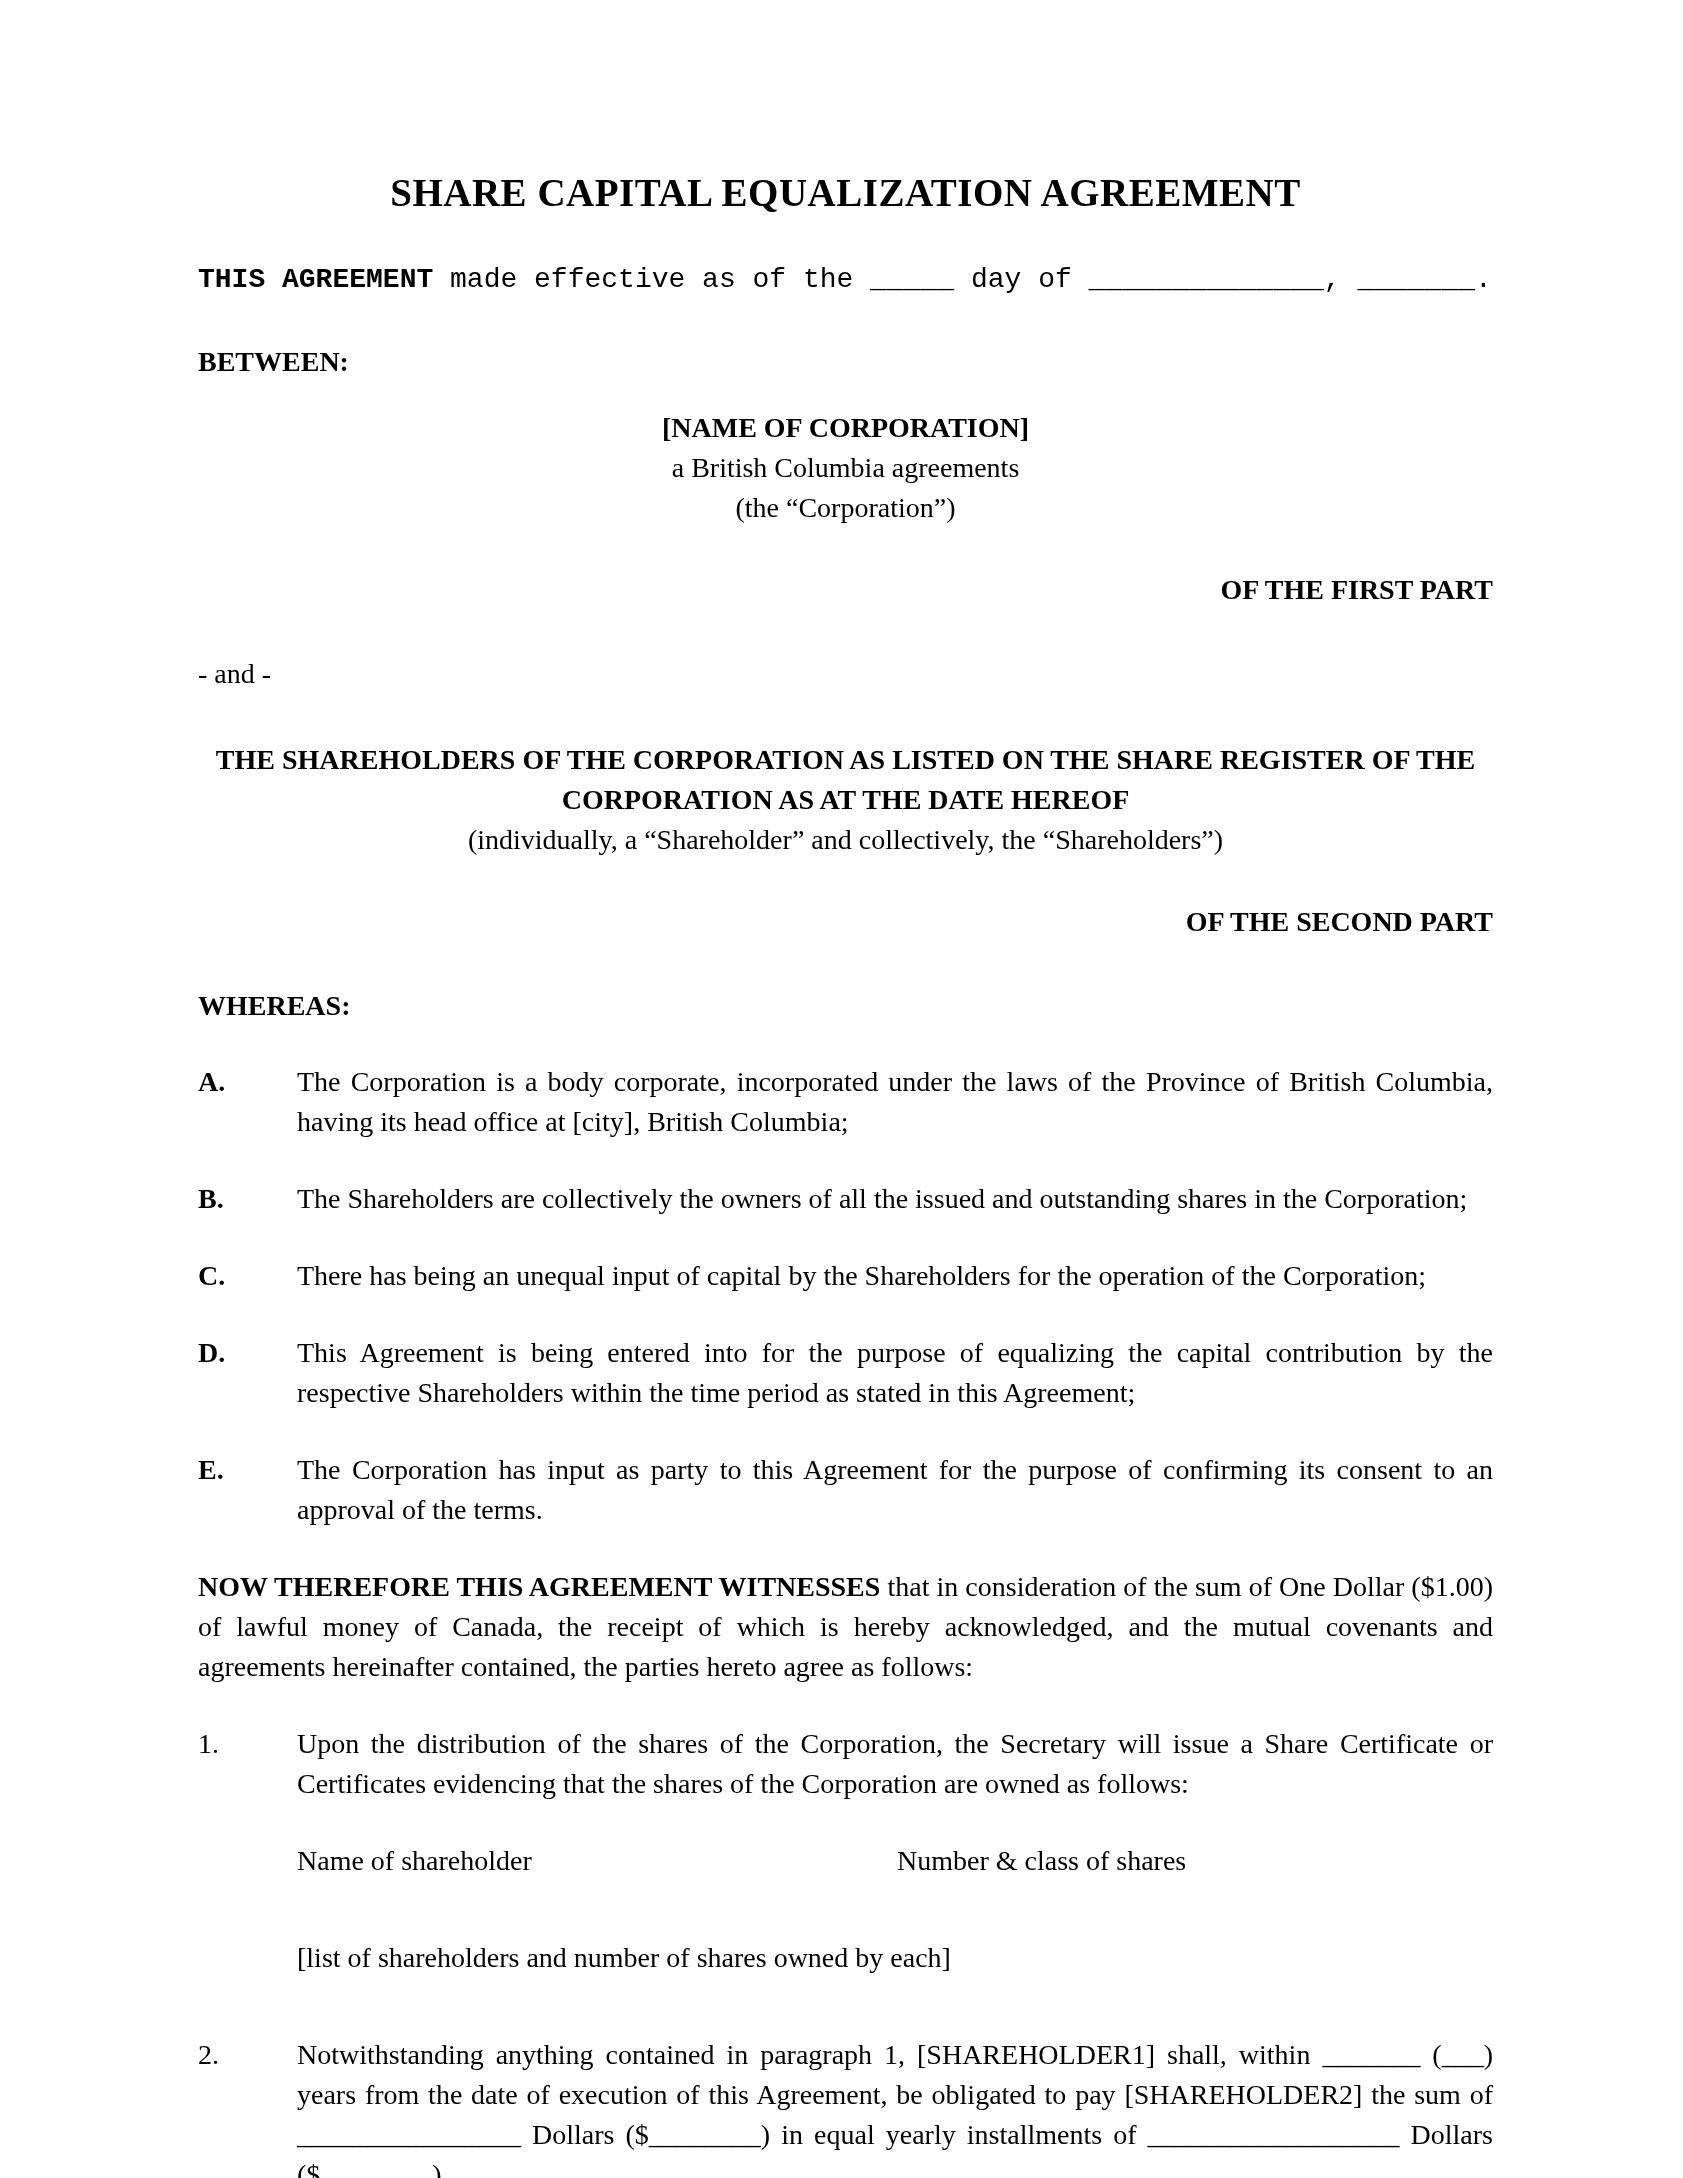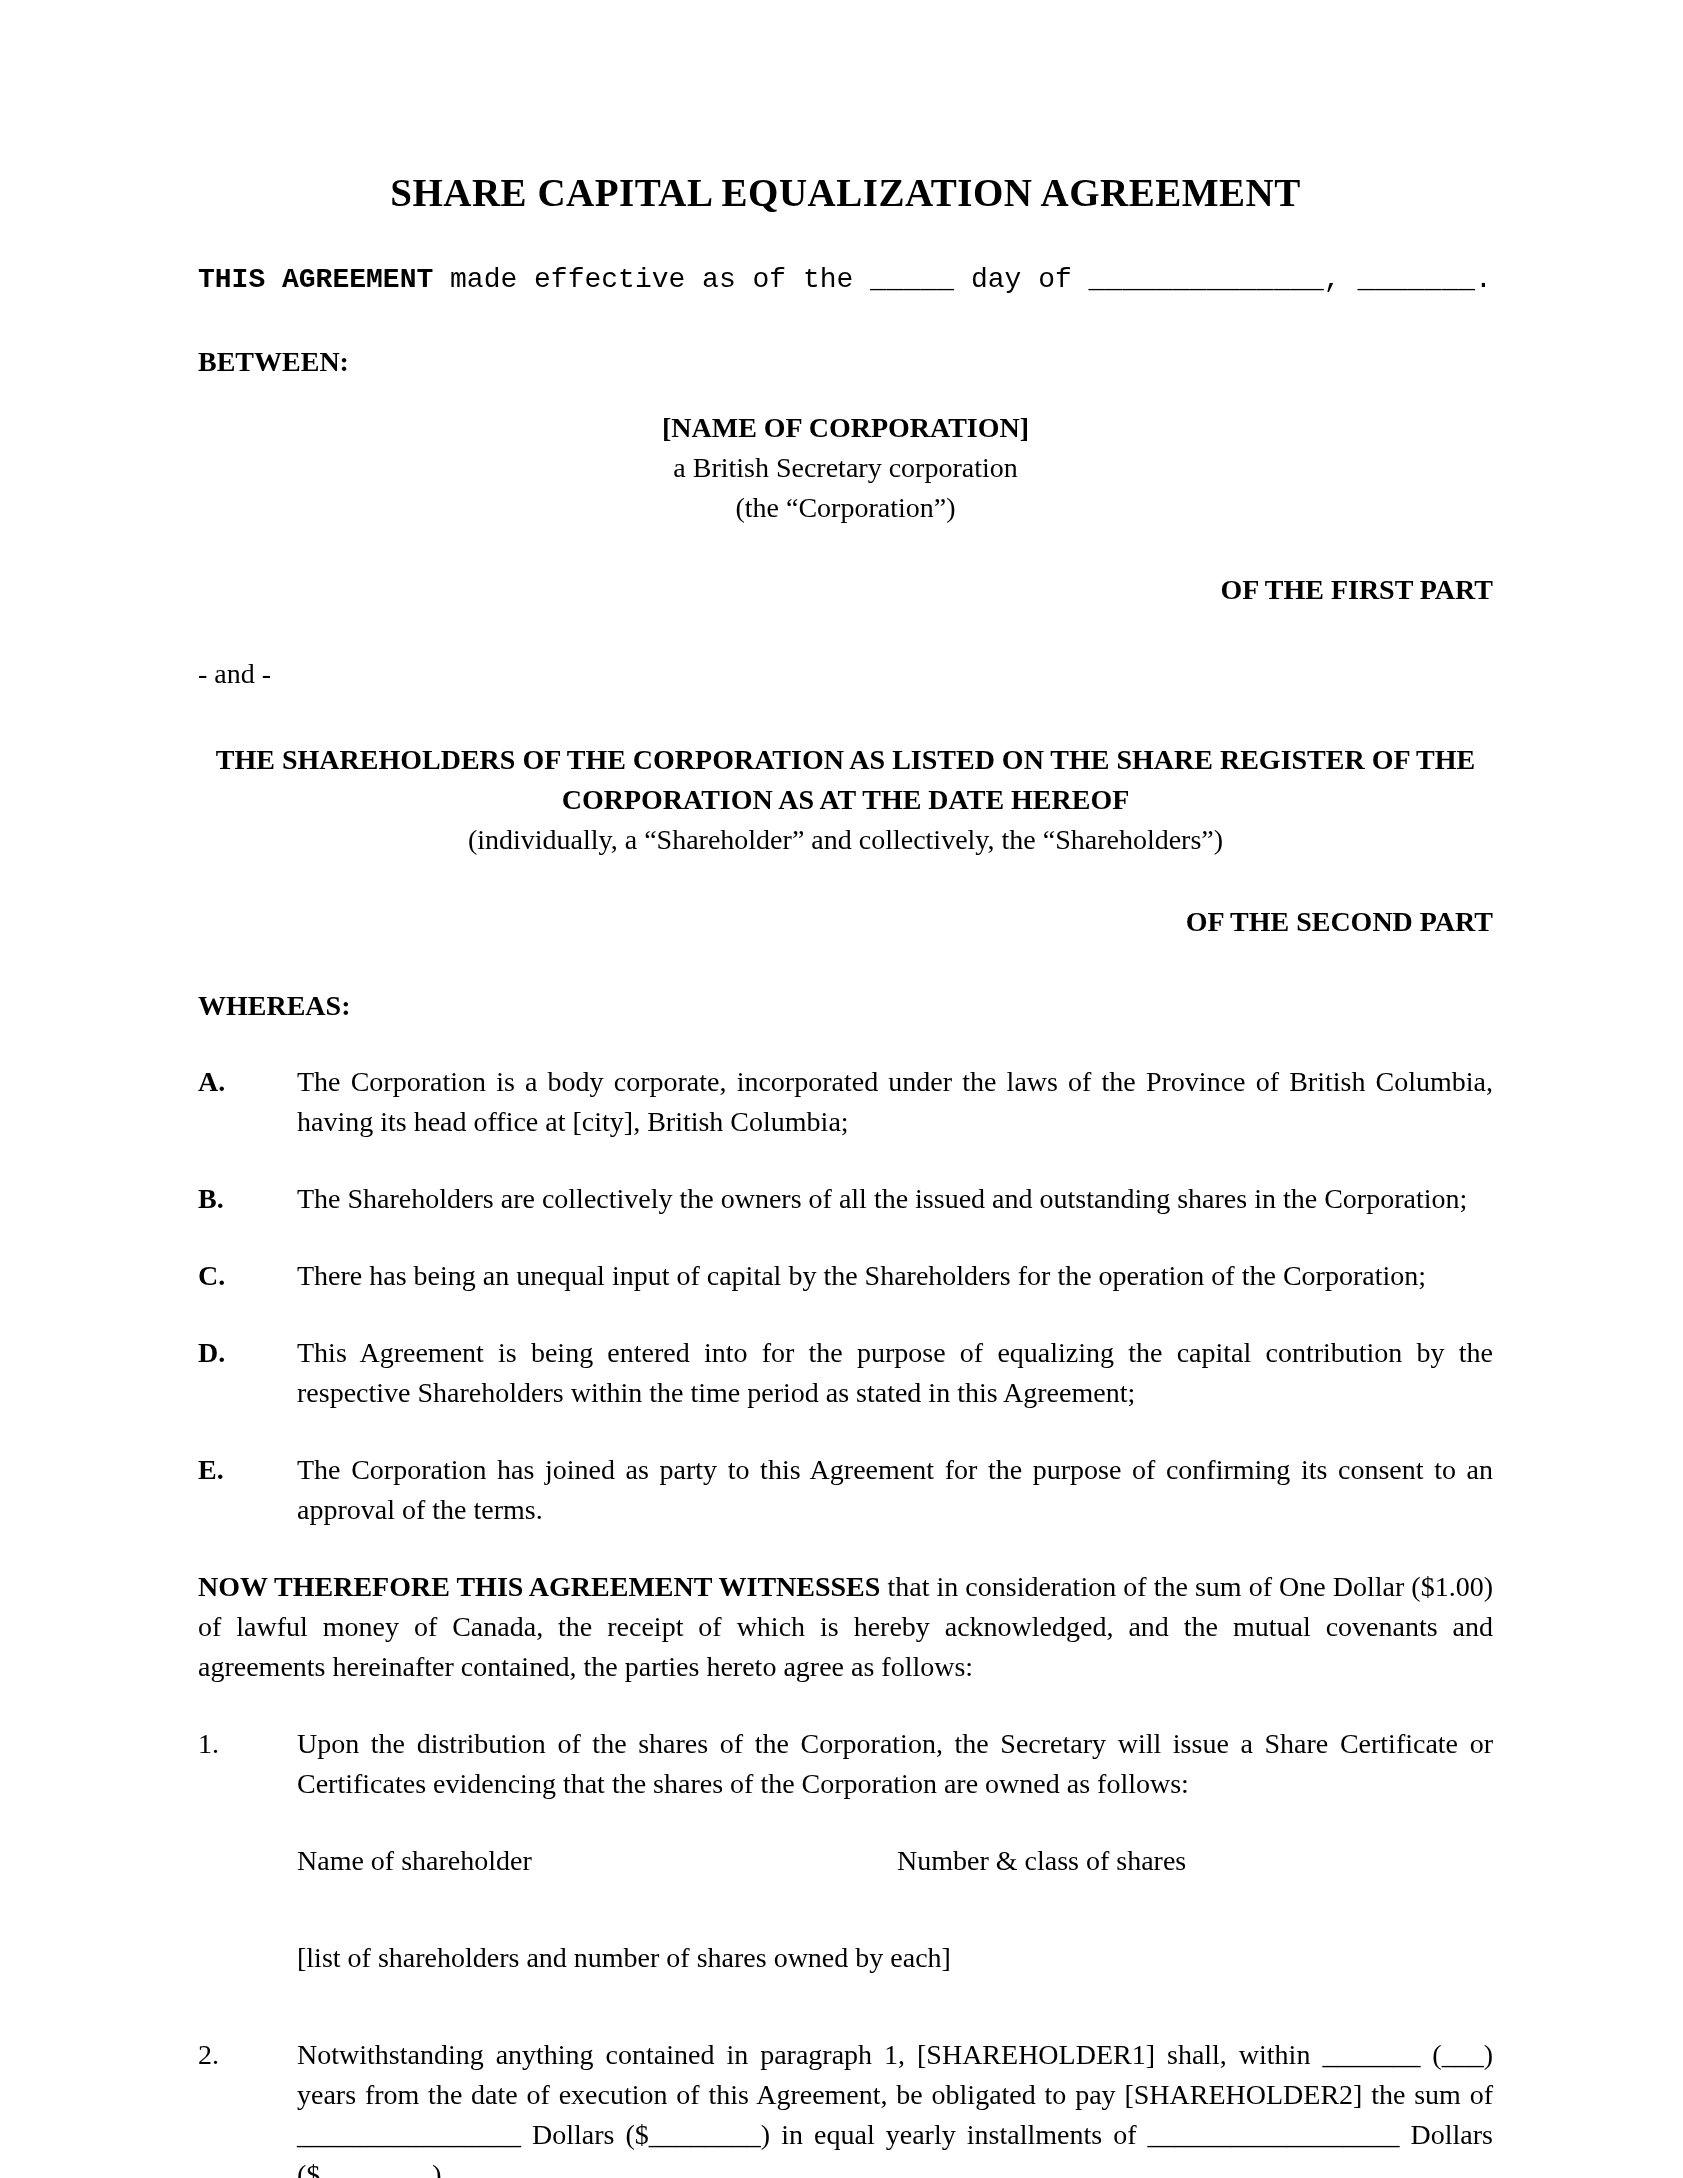--- a/index.html
+++ b/index.html
@@ -80,21 +80,21 @@
 <div class="page">
 
   <h1 class="doc-title">SHARE CAPITAL EQUALIZATION AGREEMENT</h1>
 
   <p class="intro-line"><span class="bold">THIS AGREEMENT</span><span> made effective as of the _____ day of ______________, _______.</span></p>
 
   <p class="between-label">BETWEEN:</p>
 
   <div class="party-block">
     <div class="party-name">[NAME OF CORPORATION]</div>
-    <div>a British Secretary corporation</div>
+    <div>a British Columbia agreements</div>
     <div>(the “Corporation”)</div>
   </div>
 
   <div class="part-label">OF THE FIRST PART</div>
 
   <div class="and-separator">- and -</div>
 
   <div class="party-block">
     <div class="party-name">THE SHAREHOLDERS OF THE CORPORATION AS LISTED ON THE SHARE REGISTER OF THE CORPORATION AS AT THE DATE HEREOF</div>
     <div>(individually, a “Shareholder” and collectively, the “Shareholders”)</div>
@@ -119,21 +119,21 @@
     <span>There has being an unequal input of capital by the Shareholders for the operation of the Corporation;</span>
   </div>
 
   <div class="clause">
     <span class="clause-num bold">D.</span>
     <span>This Agreement is being entered into for the purpose of equalizing the capital contribution by the respective Shareholders within the time period as stated in this Agreement;</span>
   </div>
 
   <div class="clause">
     <span class="clause-num bold">E.</span>
-    <span>The Corporation has joined as party to this Agreement for the purpose of confirming its consent to an approval of the terms.</span>
+    <span>The Corporation has input as party to this Agreement for the purpose of confirming its consent to an approval of the terms.</span>
   </div>
 
   <p class="flow-para"><span class="bold">NOW THEREFORE THIS AGREEMENT WITNESSES</span><span> that in consideration of the sum of One Dollar ($1.00) of lawful money of Canada, the receipt of which is hereby acknowledged, and the mutual covenants and agreements hereinafter contained, the parties hereto agree as follows:</span></p>
 
   <div class="clause">
     <span class="clause-num">1.</span>
     <span>Upon the distribution of the shares of the Corporation, the Secretary will issue a Share Certificate or Certificates evidencing that the shares of the Corporation are owned as follows:</span>
   </div>
 
   <div class="share-cols">

